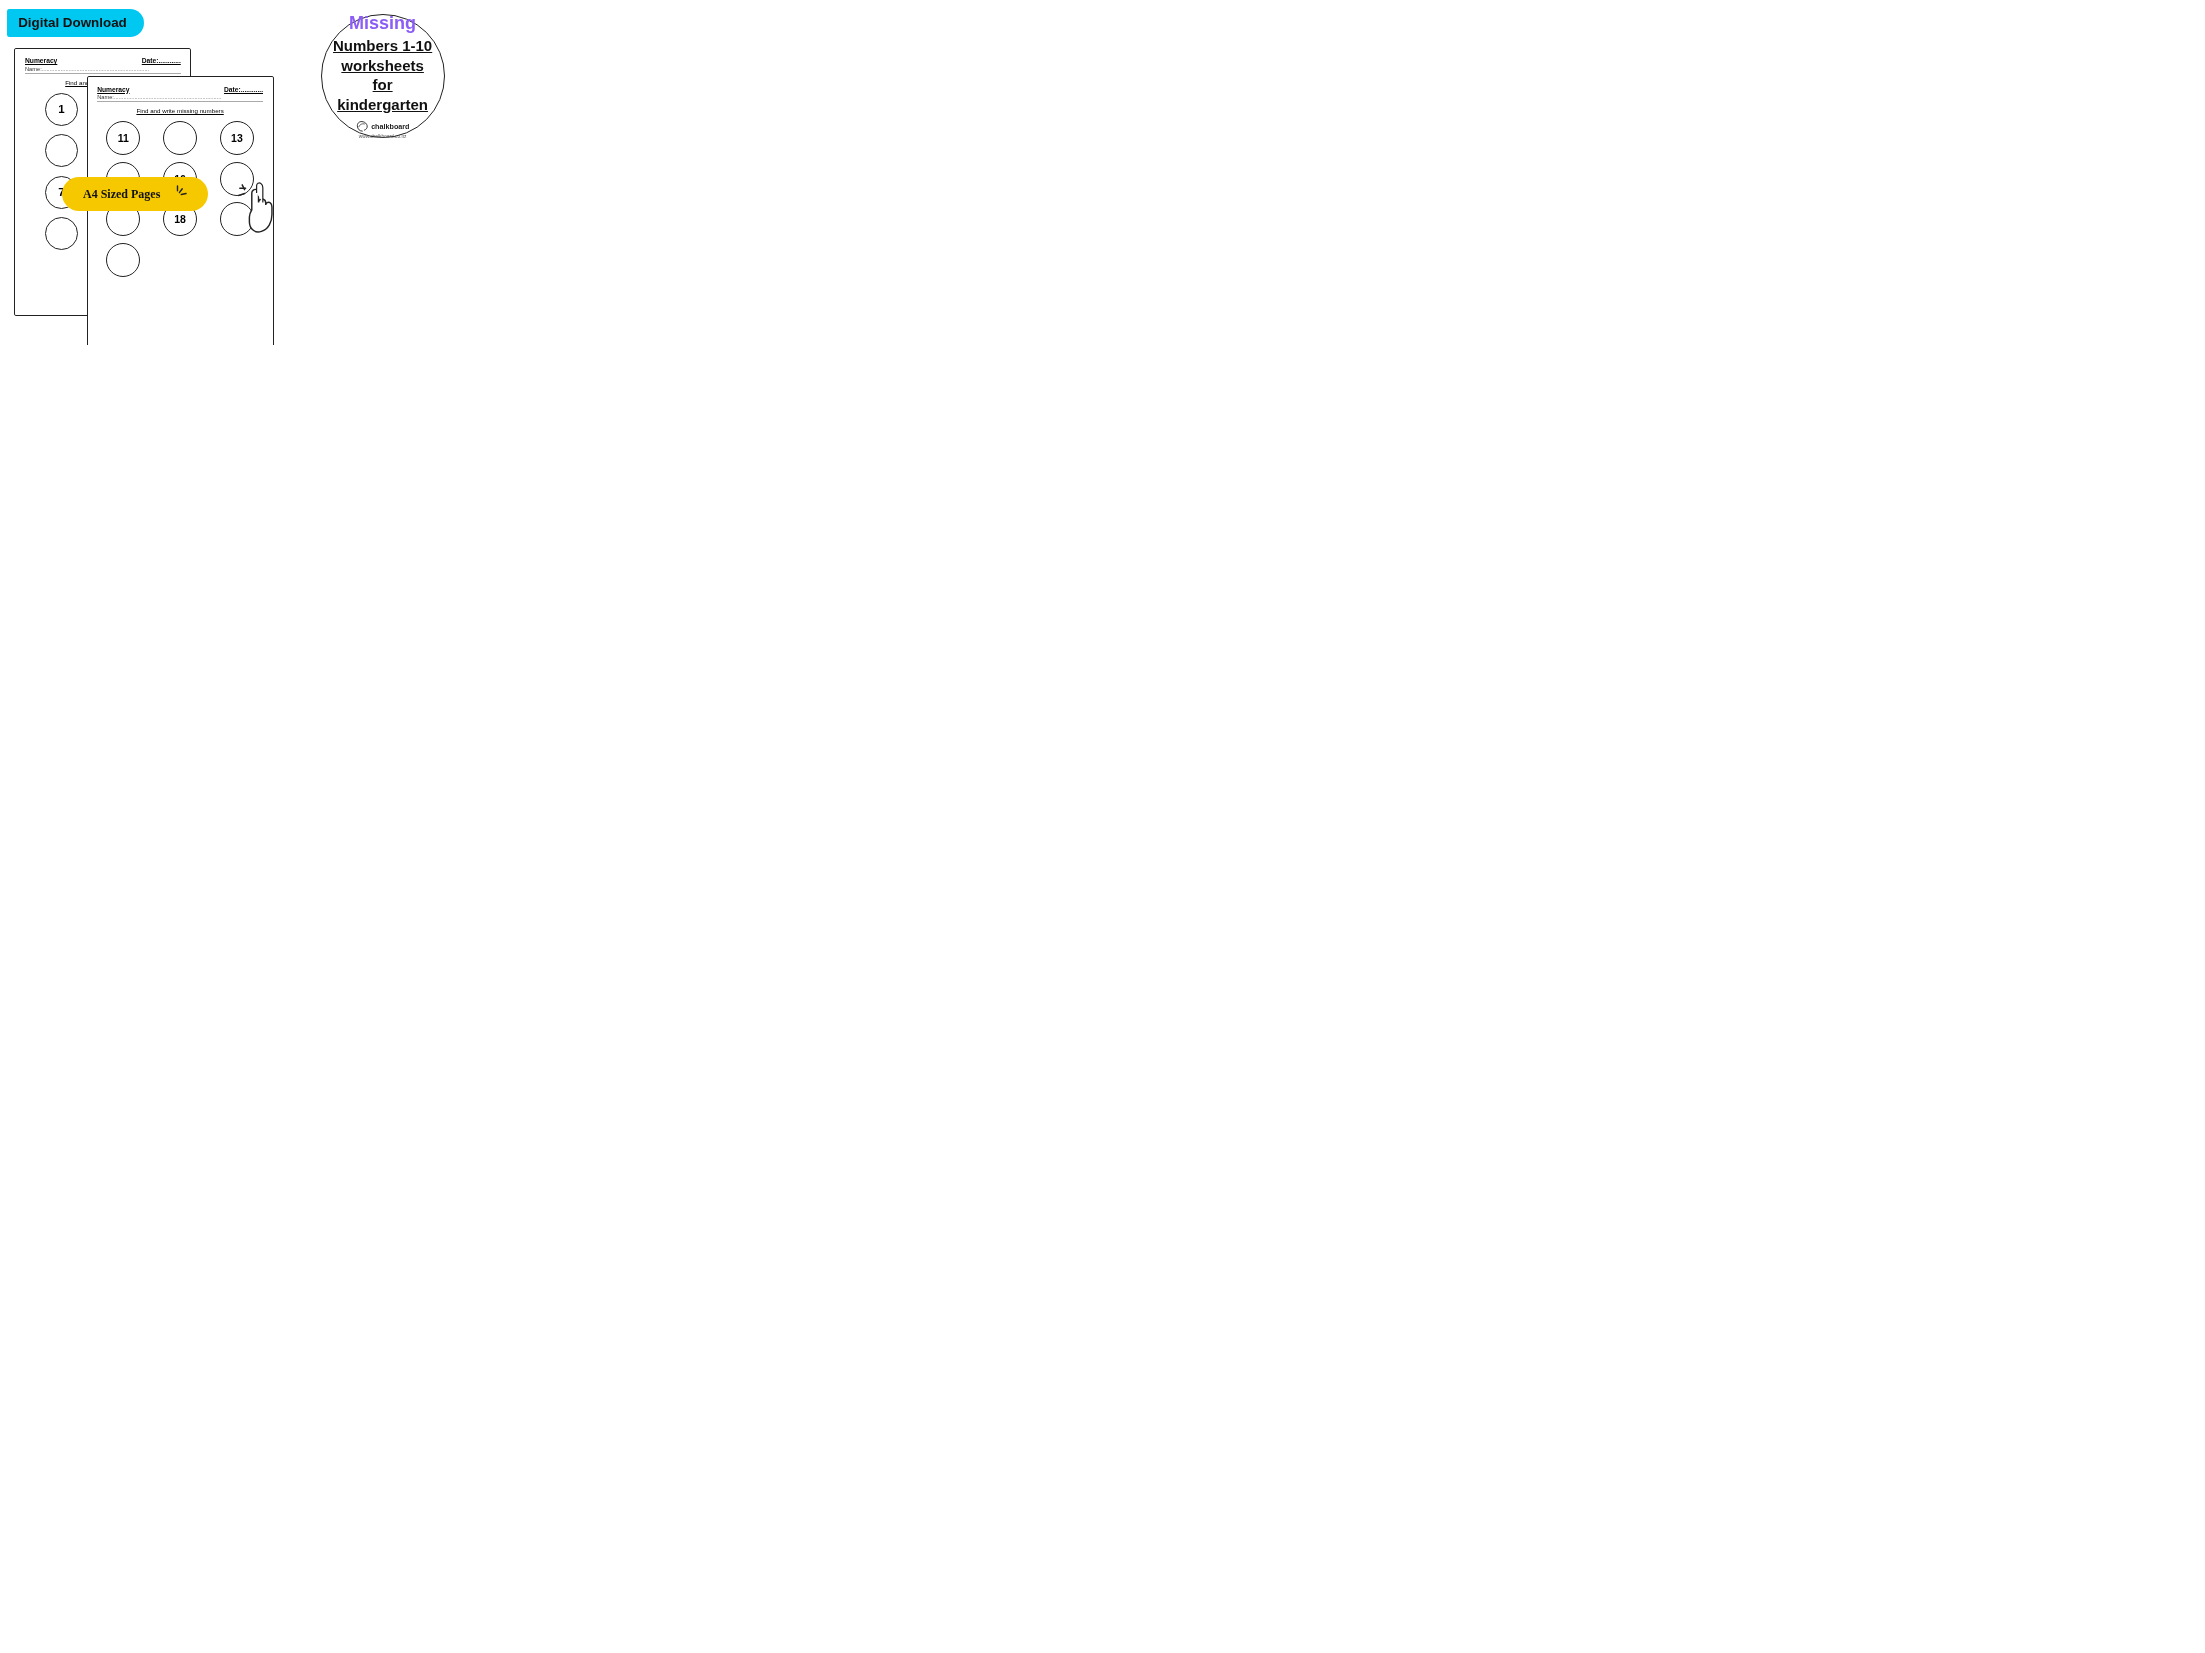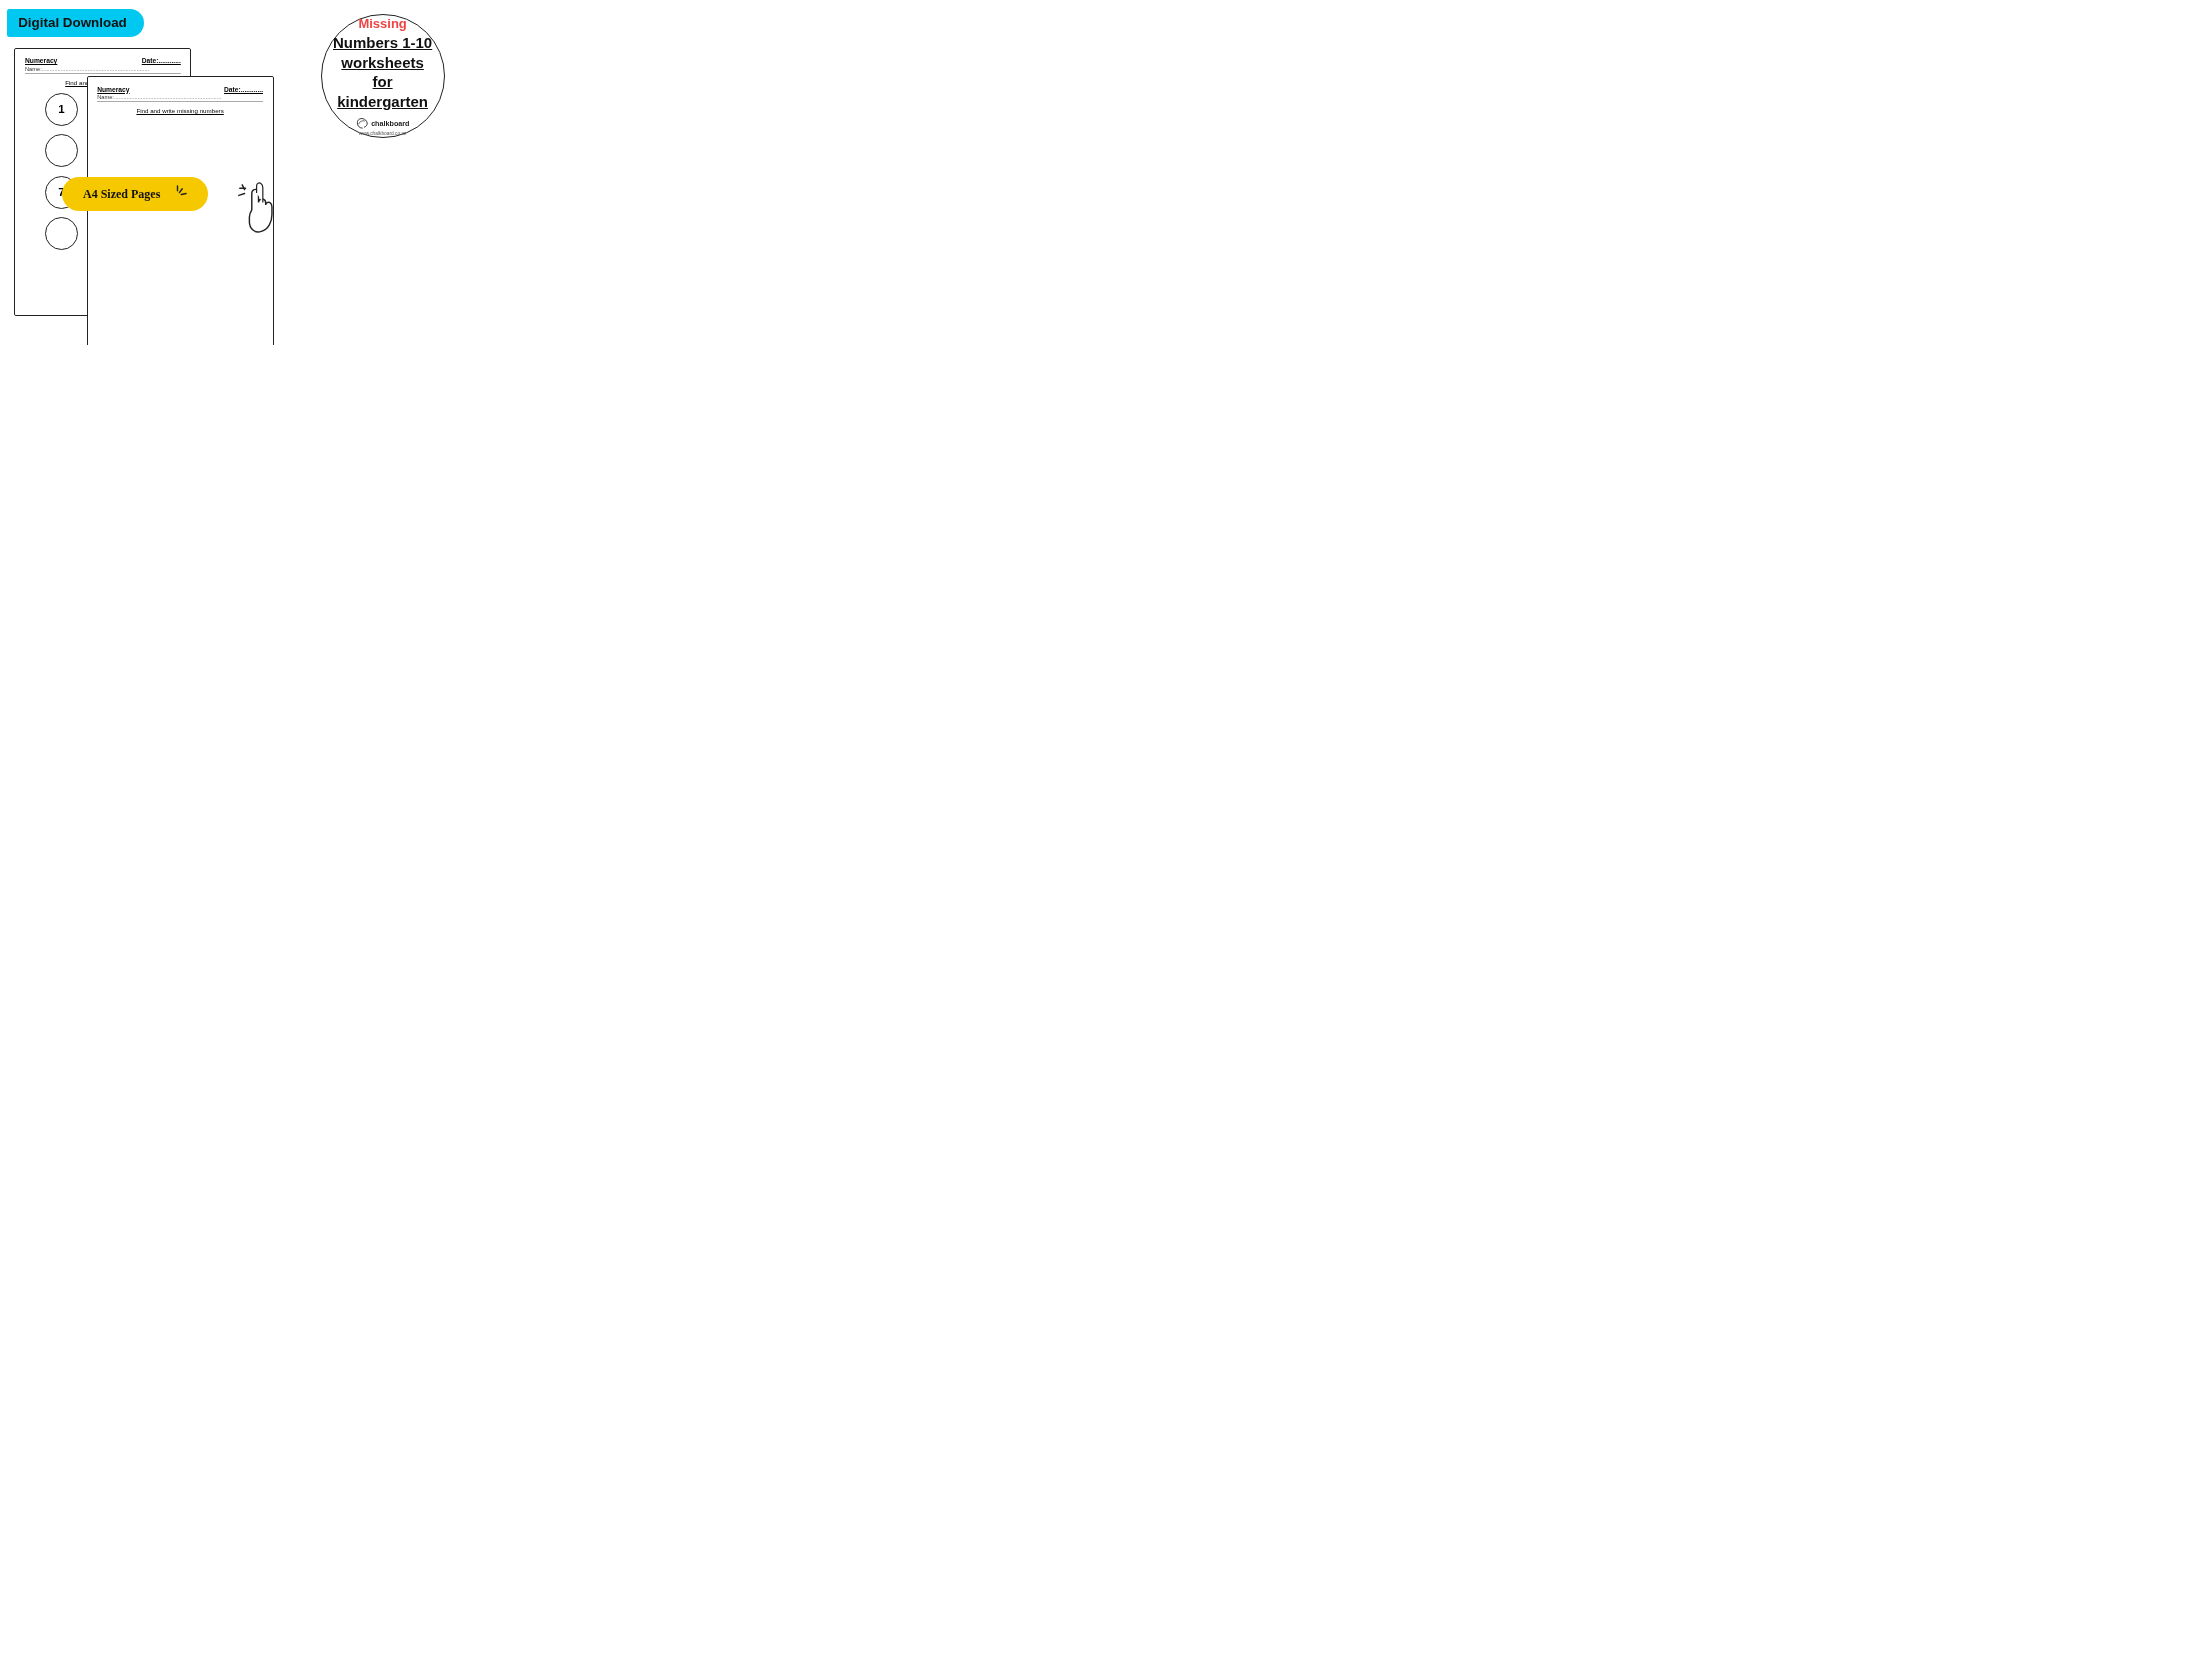--- a/index.html
+++ b/index.html
@@ -177,23 +177,23 @@
       display: flex;
       flex-direction: column;
       align-items: center;
       justify-content: center;
       text-align: center;
       padding: 9.6px;
       z-index: 10;
     }
 
     .info-circle .missing-text {
-      font-size: 13px;
+      font-size: 18px;
       font-weight: 900;
-      color: #ef4444;
+      color: #8b5cf6;
       margin-bottom: 1.9px;
     }
 
     .info-circle .numbers-text {
       font-size: 15px;
       font-weight: 900;
       color: #111;
       line-height: 1.3;
       text-decoration: underline;
     }
@@ -240,20 +240,32 @@
     </div>
   </div>
 
   <div class="worksheet-front">
     <div class="worksheet-header">
       <span class="ws-subject">Numeracy</span>
       <span class="ws-date">Date:............</span>
     </div>
     <div class="ws-name">Name:....................................................................</div>
     <div class="ws-instruction">Find and write missing numbers</div>
+    <div class="circle-grid">
+      <div class="circle">11</div>
+      <div class="circle empty"></div>
+      <div class="circle">13</div>
+      <div class="circle empty"></div>
+      <div class="circle">16</div>
+      <div class="circle empty"></div>
+      <div class="circle empty"></div>
+      <div class="circle">18</div>
+      <div class="circle empty"></div>
+      <div class="circle empty"></div>
+    </div>
   </div>
 
 </div>
 
 <div class="a4-banner">
   <span>A4 Sized Pages</span>
 
   <svg width="19" height="19" viewBox="0 0 40 40">
     <line x1="20" y1="2" x2="20" y2="12" stroke="#222" stroke-width="3" stroke-linecap="round"></line>
     <line x1="30" y1="8" x2="24" y2="16" stroke="#222" stroke-width="3" stroke-linecap="round"></line>

